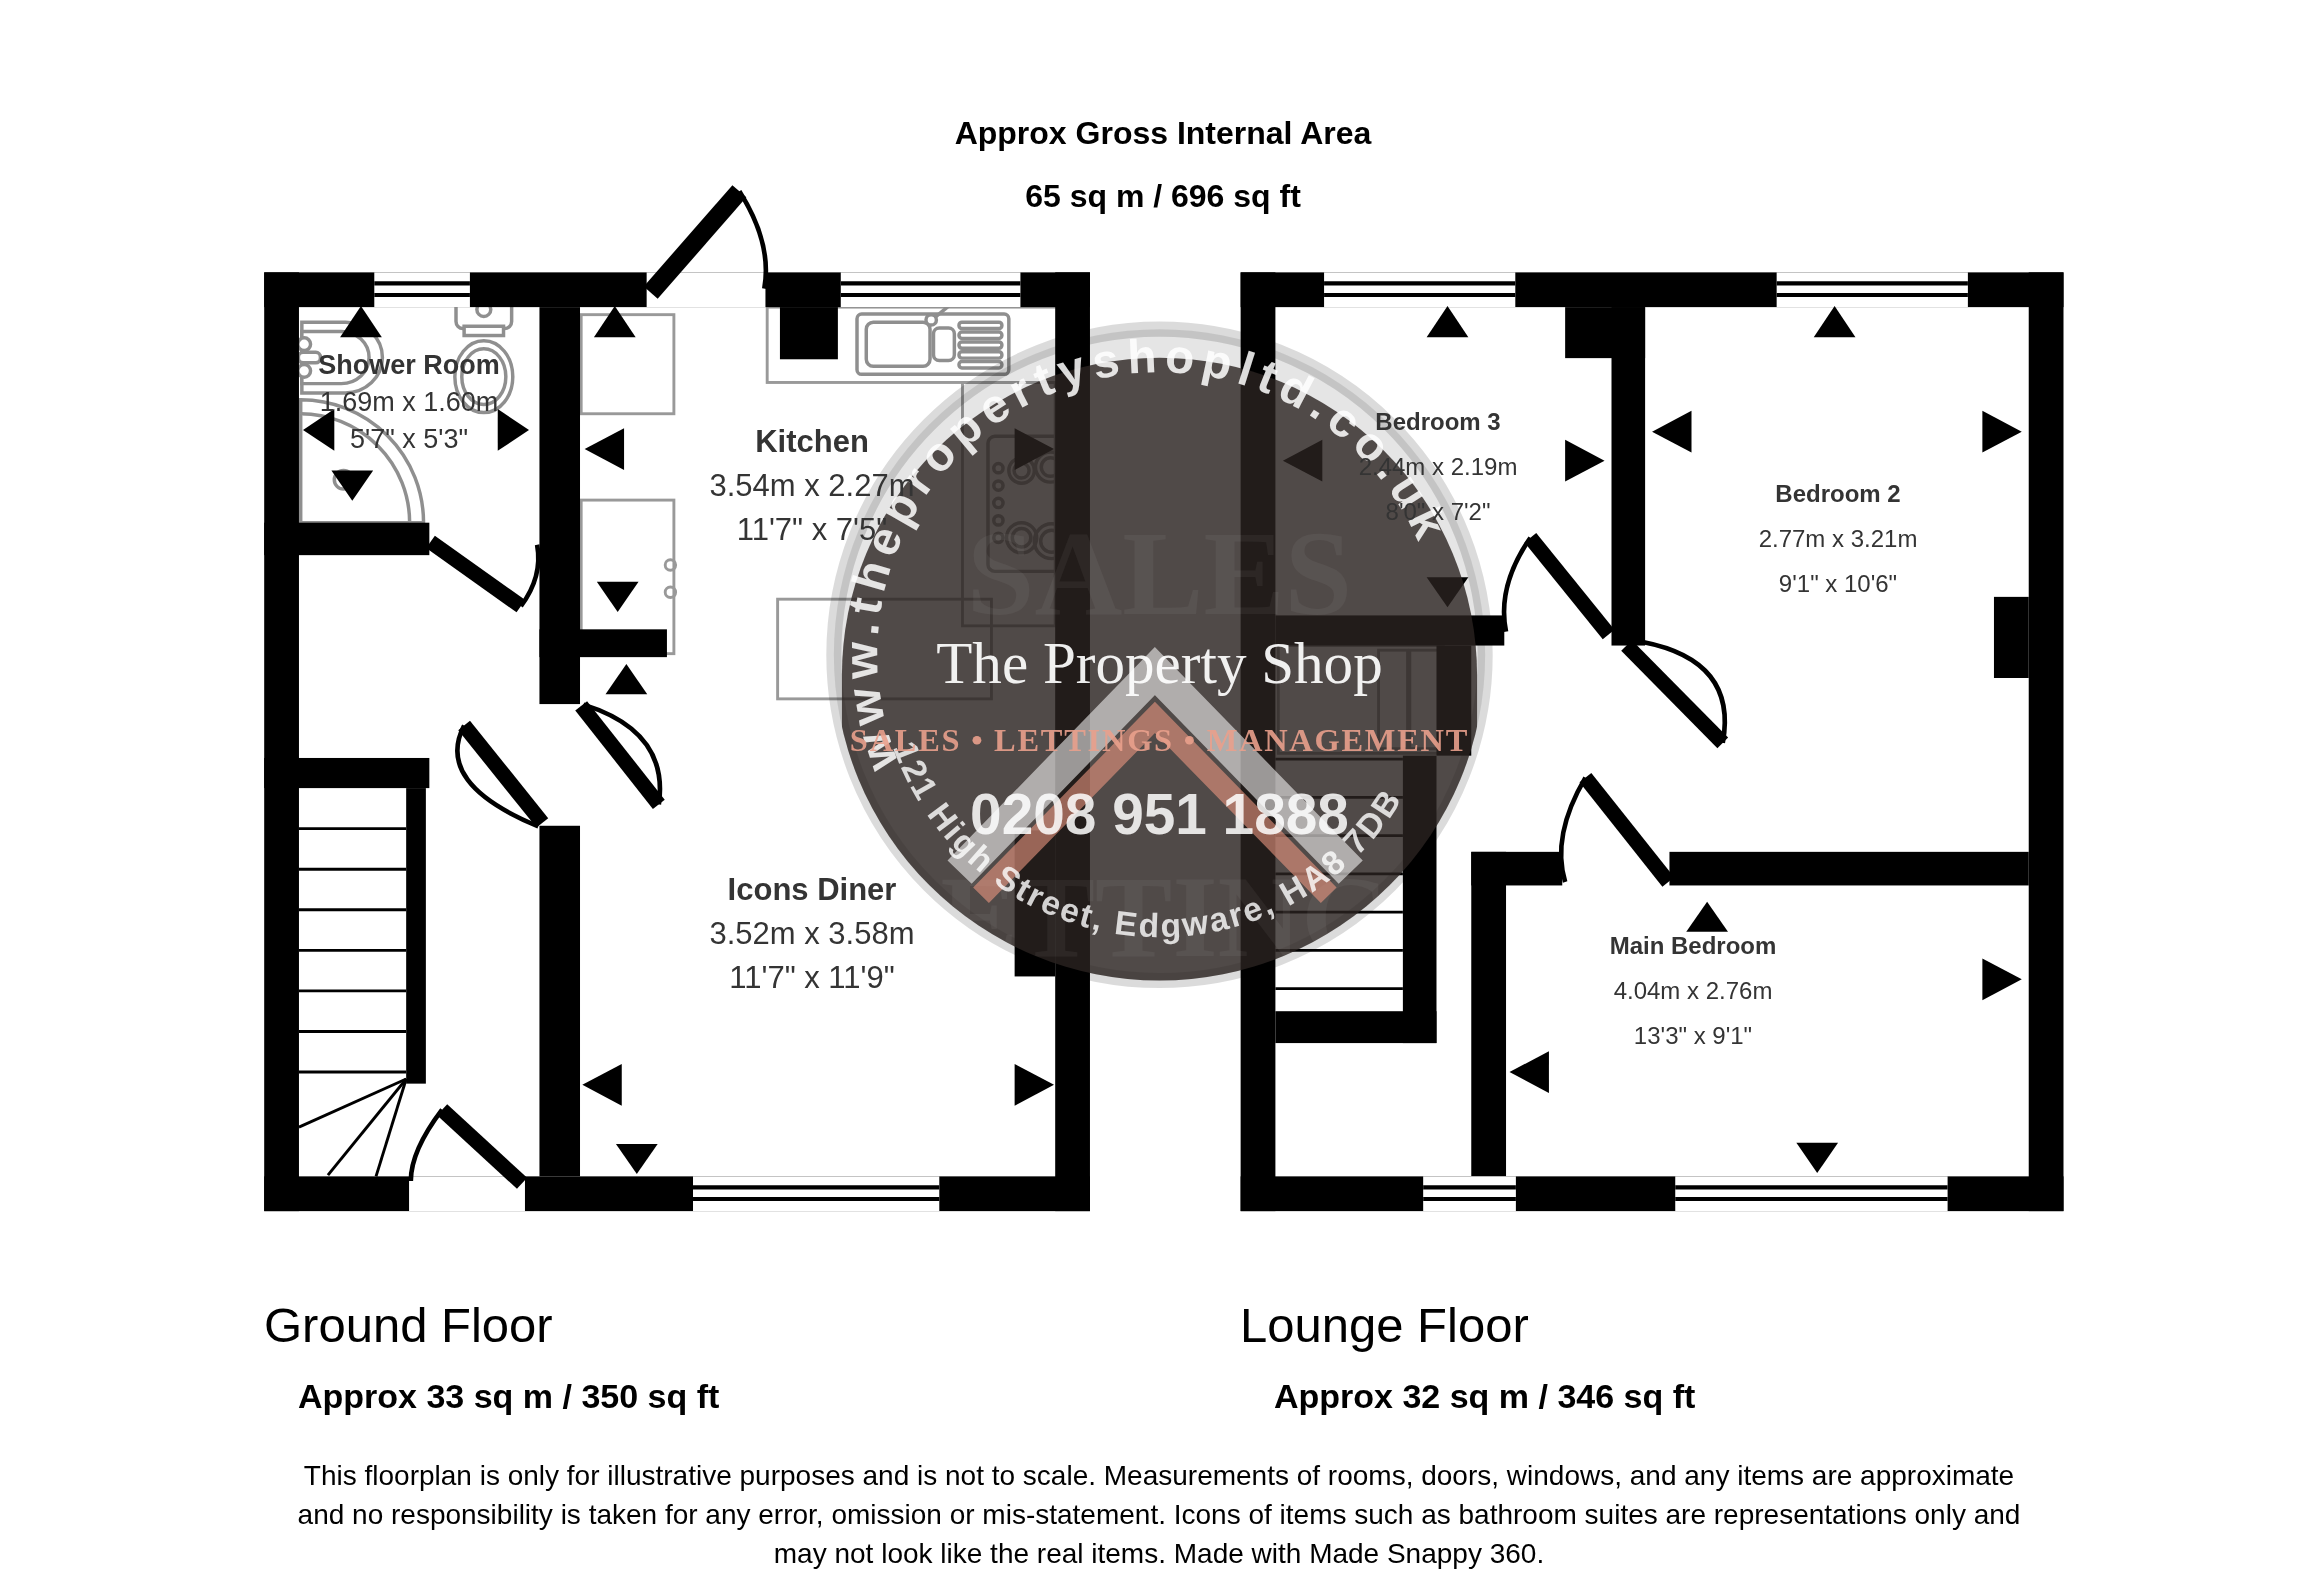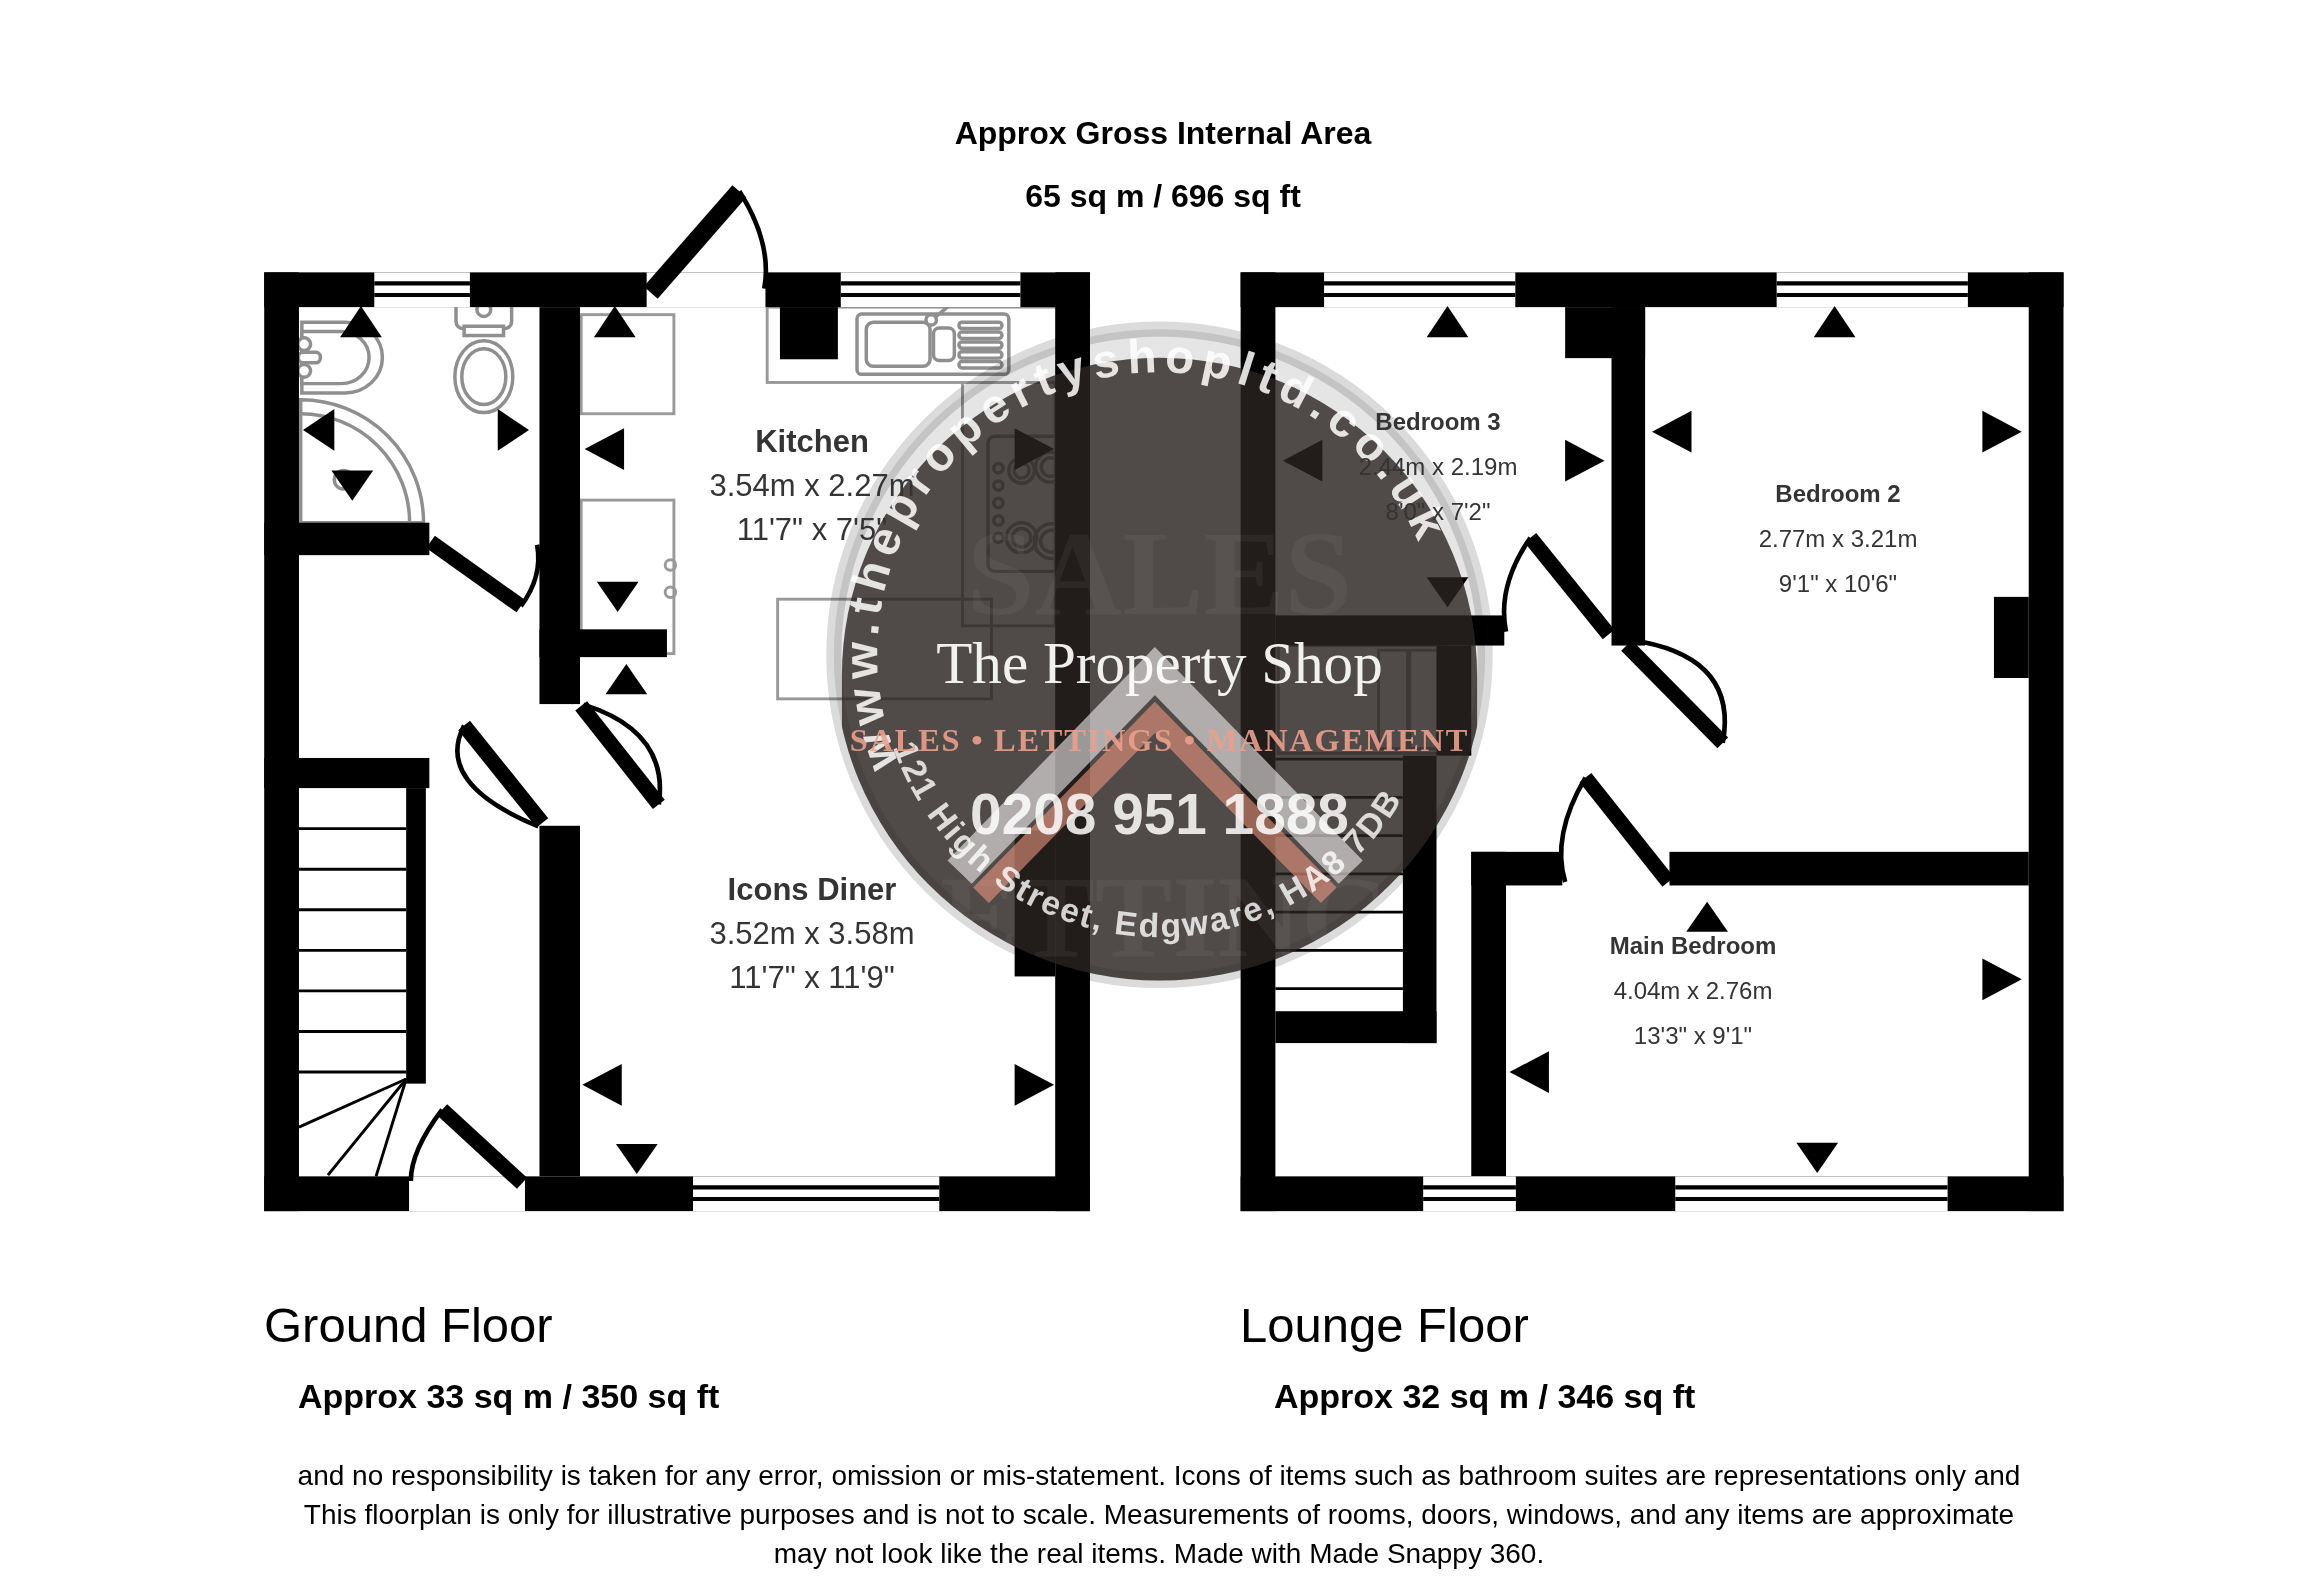--- a/index.html
+++ b/index.html
@@ -266,20 +266,25 @@
     <text x="2000" y="1296" font-size="56" font-weight="bold" text-anchor="middle" fill="rgba(233,160,140,0.90)" letter-spacing="3" font-family="Liberation Serif, serif">SALES • LETTINGS • MANAGEMENT</text>
     <text x="2000" y="1440" font-size="98" font-weight="bold" text-anchor="middle" fill="rgba(255,255,255,0.85)" font-family="Liberation Sans, sans-serif">0208 951 1888</text>
   </g>
 </svg>
 
 <div class="txt center title-block" style="left:1163px; top:102px;">
   <span style="display:block;">Approx Gross Internal Area</span>
   <span style="display:block;">65 sq m / 696 sq ft</span>
 </div>
 
+<div class="txt center room-label rl-sm" style="left:409px; top:347px;">
+  <span class="nm">Shower Room</span>
+  <span>1.69m x 1.60m</span>
+  <span>5'7" x 5'3"</span>
+</div>
 
 <div class="txt center room-label rl-std" style="left:812px; top:420px;">
   <span class="nm">Kitchen</span>
   <span>3.54m x 2.27m</span>
   <span>11'7" x 7'5"</span>
 </div>
 
 <div class="txt center room-label rl-std" style="left:812px; top:868px;">
   <span class="nm">Icons Diner</span>
   <span>3.52m x 3.58m</span>
@@ -304,19 +309,19 @@
   <span>13'3" x 9'1"</span>
 </div>
 
 <div class="txt floor-label" style="left:264px; top:1297px;">Ground Floor</div>
 <div class="txt floor-area" style="left:264px; top:1377px;">Approx 33 sq m / 350 sq ft</div>
 
 <div class="txt floor-label" style="left:1240px; top:1297px;">Lounge Floor</div>
 <div class="txt floor-area" style="left:1240px; top:1377px;">Approx 32 sq m / 346 sq ft</div>
 
 <div class="txt center disclaimer" style="left:1159px; top:1456px;">
+  <span style="display:block;">This floorplan is only for illustrative purposes and is not to scale. Measurements of rooms, doors, windows, and any items are approximate</span>
   <span style="display:block;">and no responsibility is taken for any error, omission or mis-statement. Icons of items such as bathroom suites are representations only and</span>
-  <span style="display:block;">This floorplan is only for illustrative purposes and is not to scale. Measurements of rooms, doors, windows, and any items are approximate</span>
   <span style="display:block;">may not look like the real items. Made with Made Snappy 360.</span>
 </div>
 
 </div>
 
 
 </body></html>

